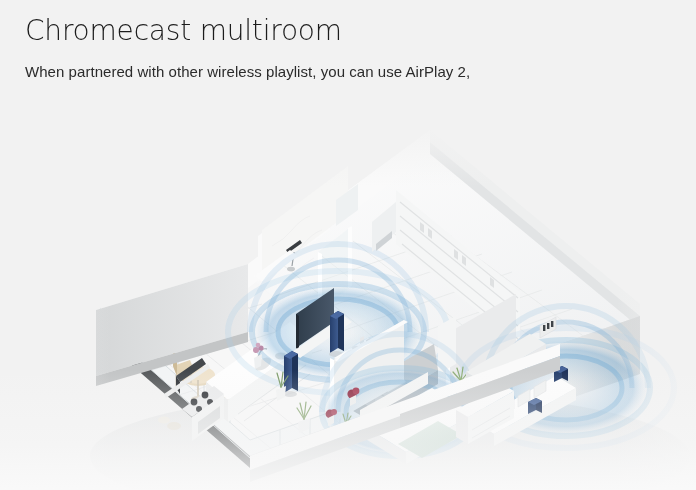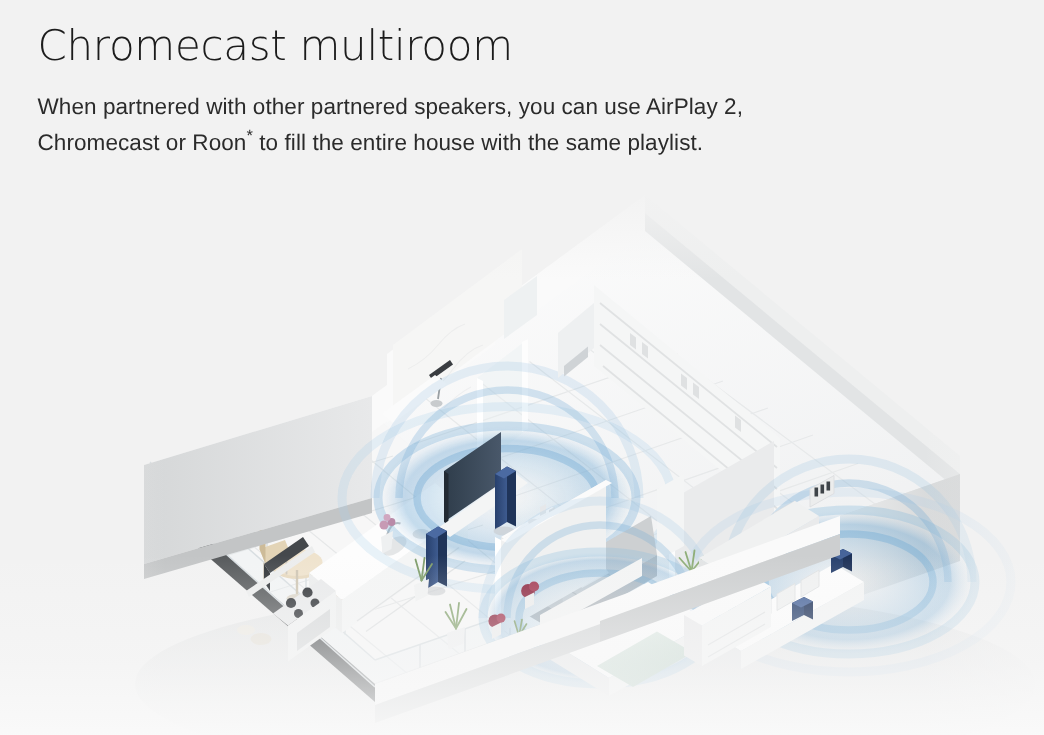--- a/index.html
+++ b/index.html
@@ -53,22 +53,21 @@
     pointer-events:none;
   }
 </style>
 </head>
 <body>
 
 <div id="page">
 
   <div class="text-block">
     <h1 class="heading">Chromecast multiroom</h1>
-    <p class="body-line">When partnered with other partnered speakers, you can use AirPlay 2,</p>
-    <p class="body-line"><span>Chromecast or Roon</span><span class="sup">*</span><span> to fill the entire house with the same playlist.</span></p>
+    <p class="body-line">When partnered with other wireless playlist, you can use AirPlay 2,</p>
   </div>
 
   <div class="illus">
     <svg viewBox="0 0 696 364" xmlns="http://www.w3.org/2000/svg">
       <defs>
         <linearGradient id="gFloor" x1="0" y1="0" x2="0.6" y2="1">
           <stop offset="0%" stop-color="#fdfdfd"></stop>
             <stop offset="100%" stop-color="#f0f1f2"></stop>
         </linearGradient>
         <linearGradient id="gWallTop" x1="0" y1="0" x2="1" y2="1">

